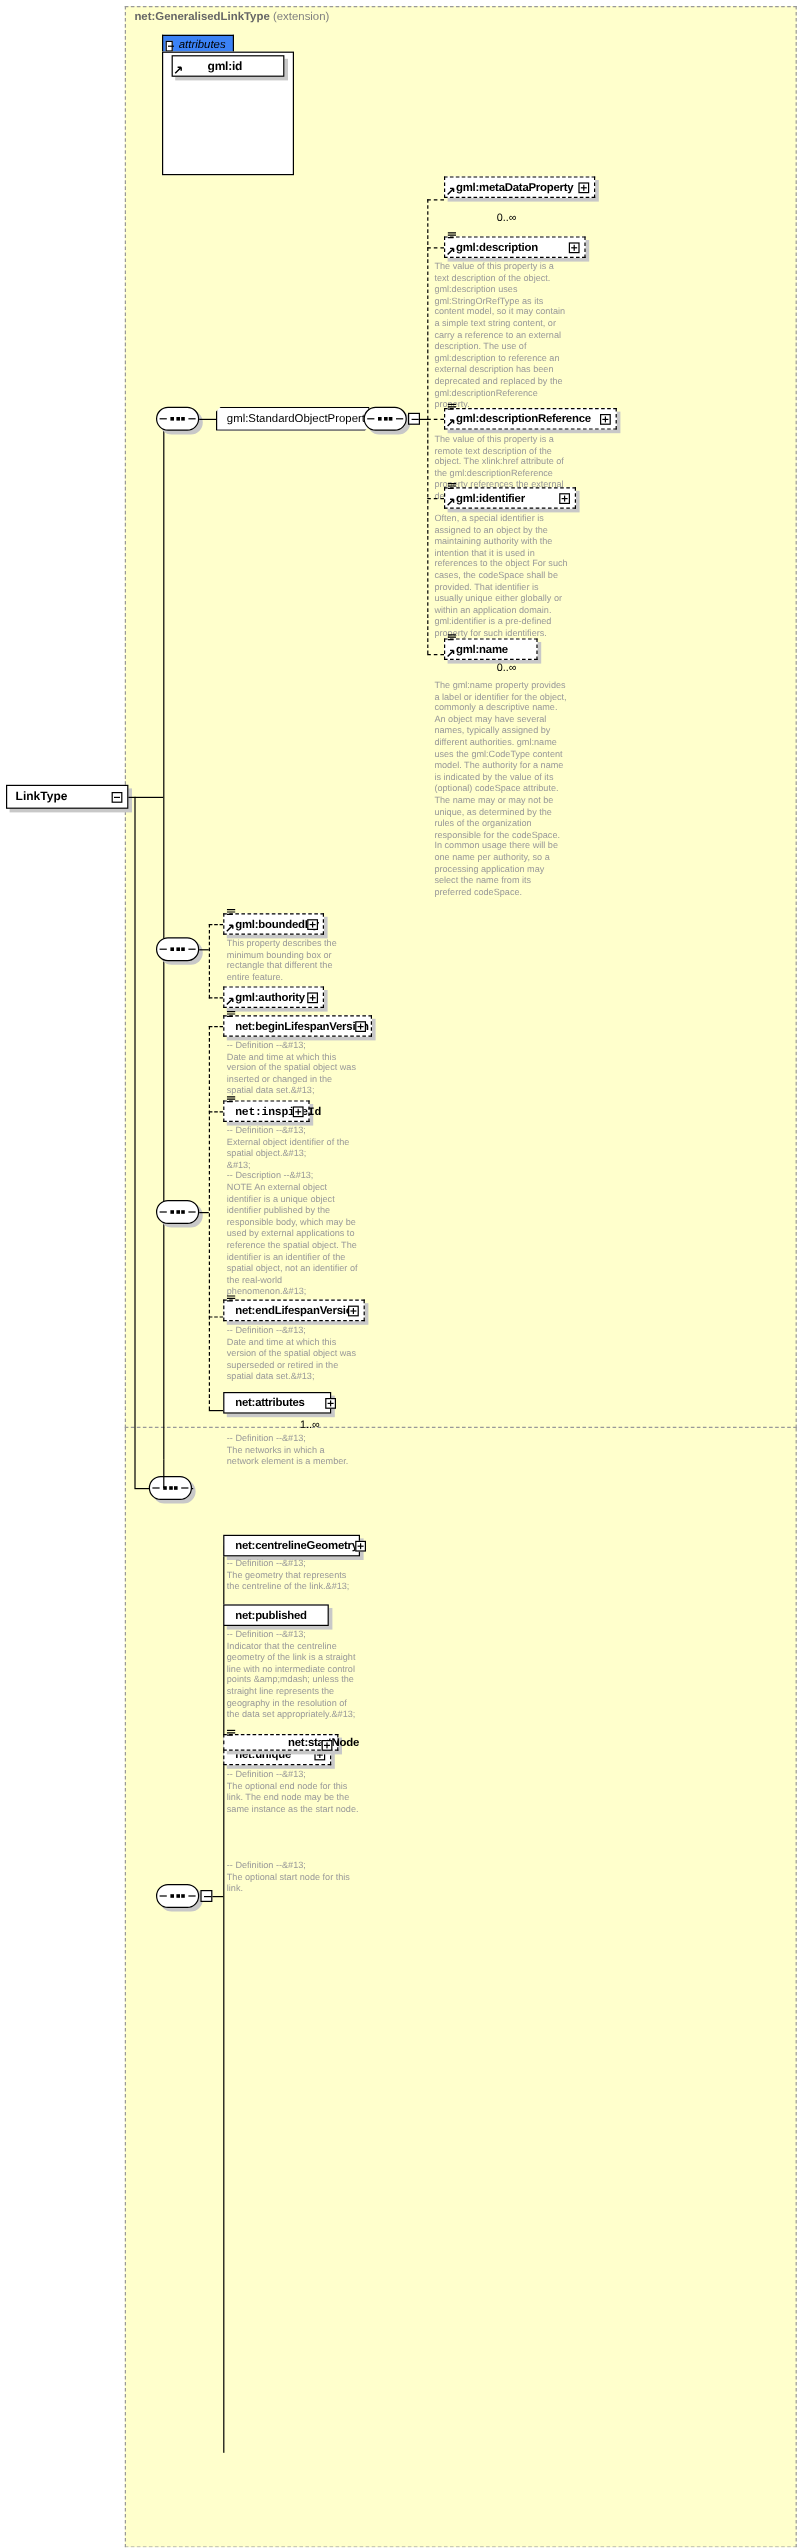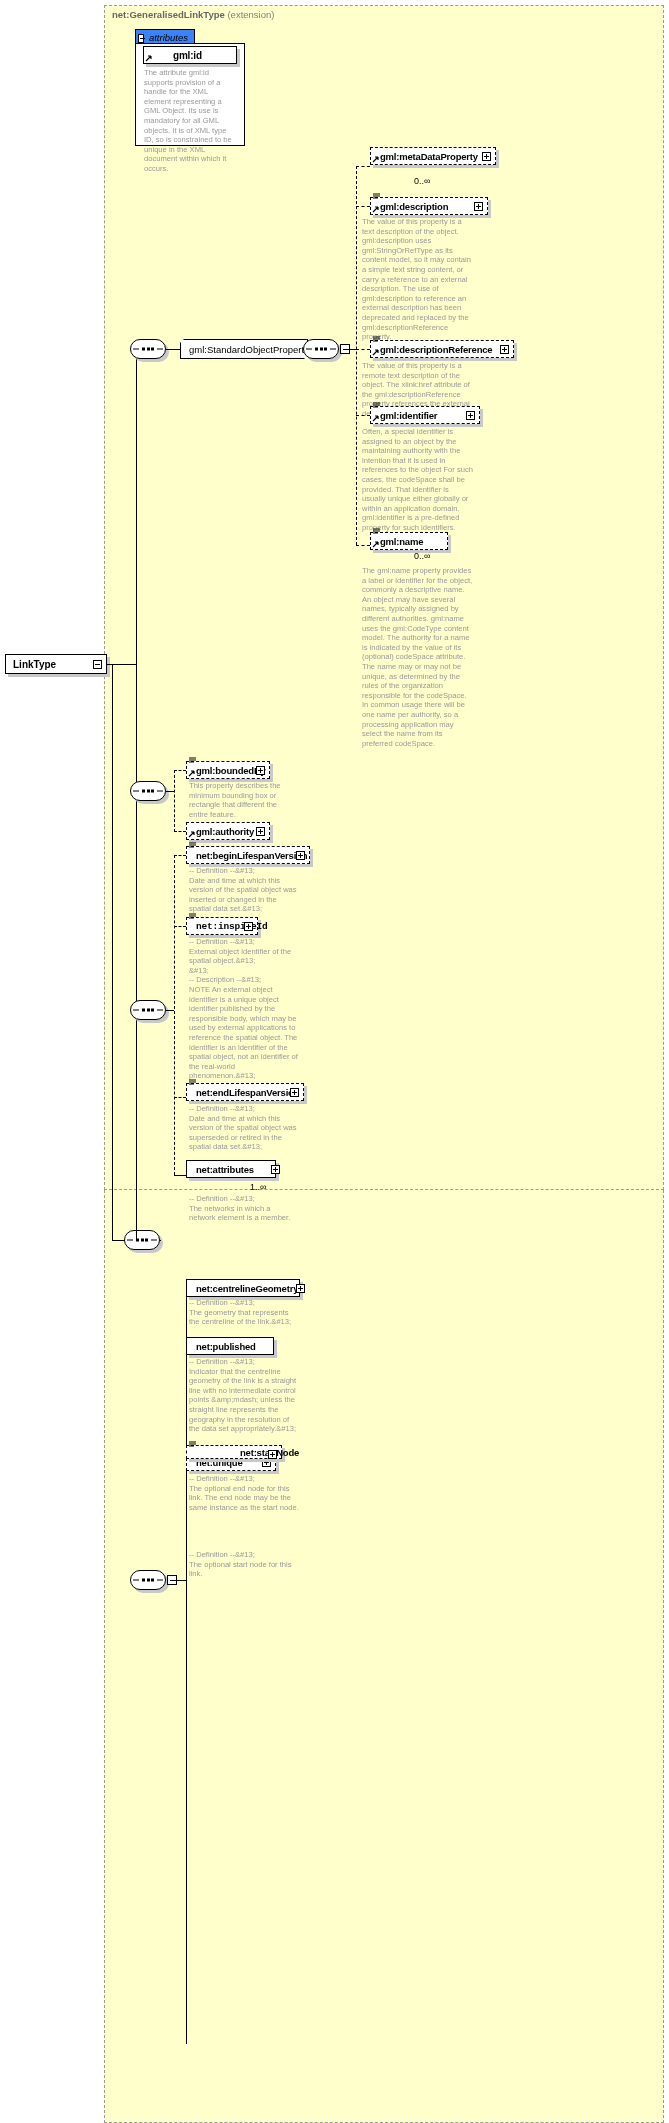--- a/index.html
+++ b/index.html
@@ -260,21 +260,20 @@
     <span>attributes</span>
   </div>
   <div class="attrs-body" style="left:135px; top:43px; width:110px; height:103px;"></div>
 
   <div class="ebox solid" style="left:143px; top:46px; width:94px; height:18px;padding-left:20px;">
     <svg class="refarrow" viewBox="0 0 8 8">
       <path d="M1 7 L6 2 M6 2 L3 2 M6 2 L6 5" stroke="#000" stroke-width="1.2" fill="none"></path>
     </svg>
     <span class="lbl">gml:id</span>
   </div>
-  <div class="ann" style="left:144px; top:68px; width:92px;">The attribute gml:id supports provision of a handle for the XML element representing a GML Object. Its use is mandatory for all GML objects. It is of XML type ID, so is constrained to be unique in the XML document within which it occurs.</div>
 
   <div class="seq" style="left:130px; top:339px;">
     <span class="bar l"></span>
     <span class="dots">
         <i></i>
         <i></i>
         <i></i>
       </span>
     <span class="bar r"></span>
   </div>

